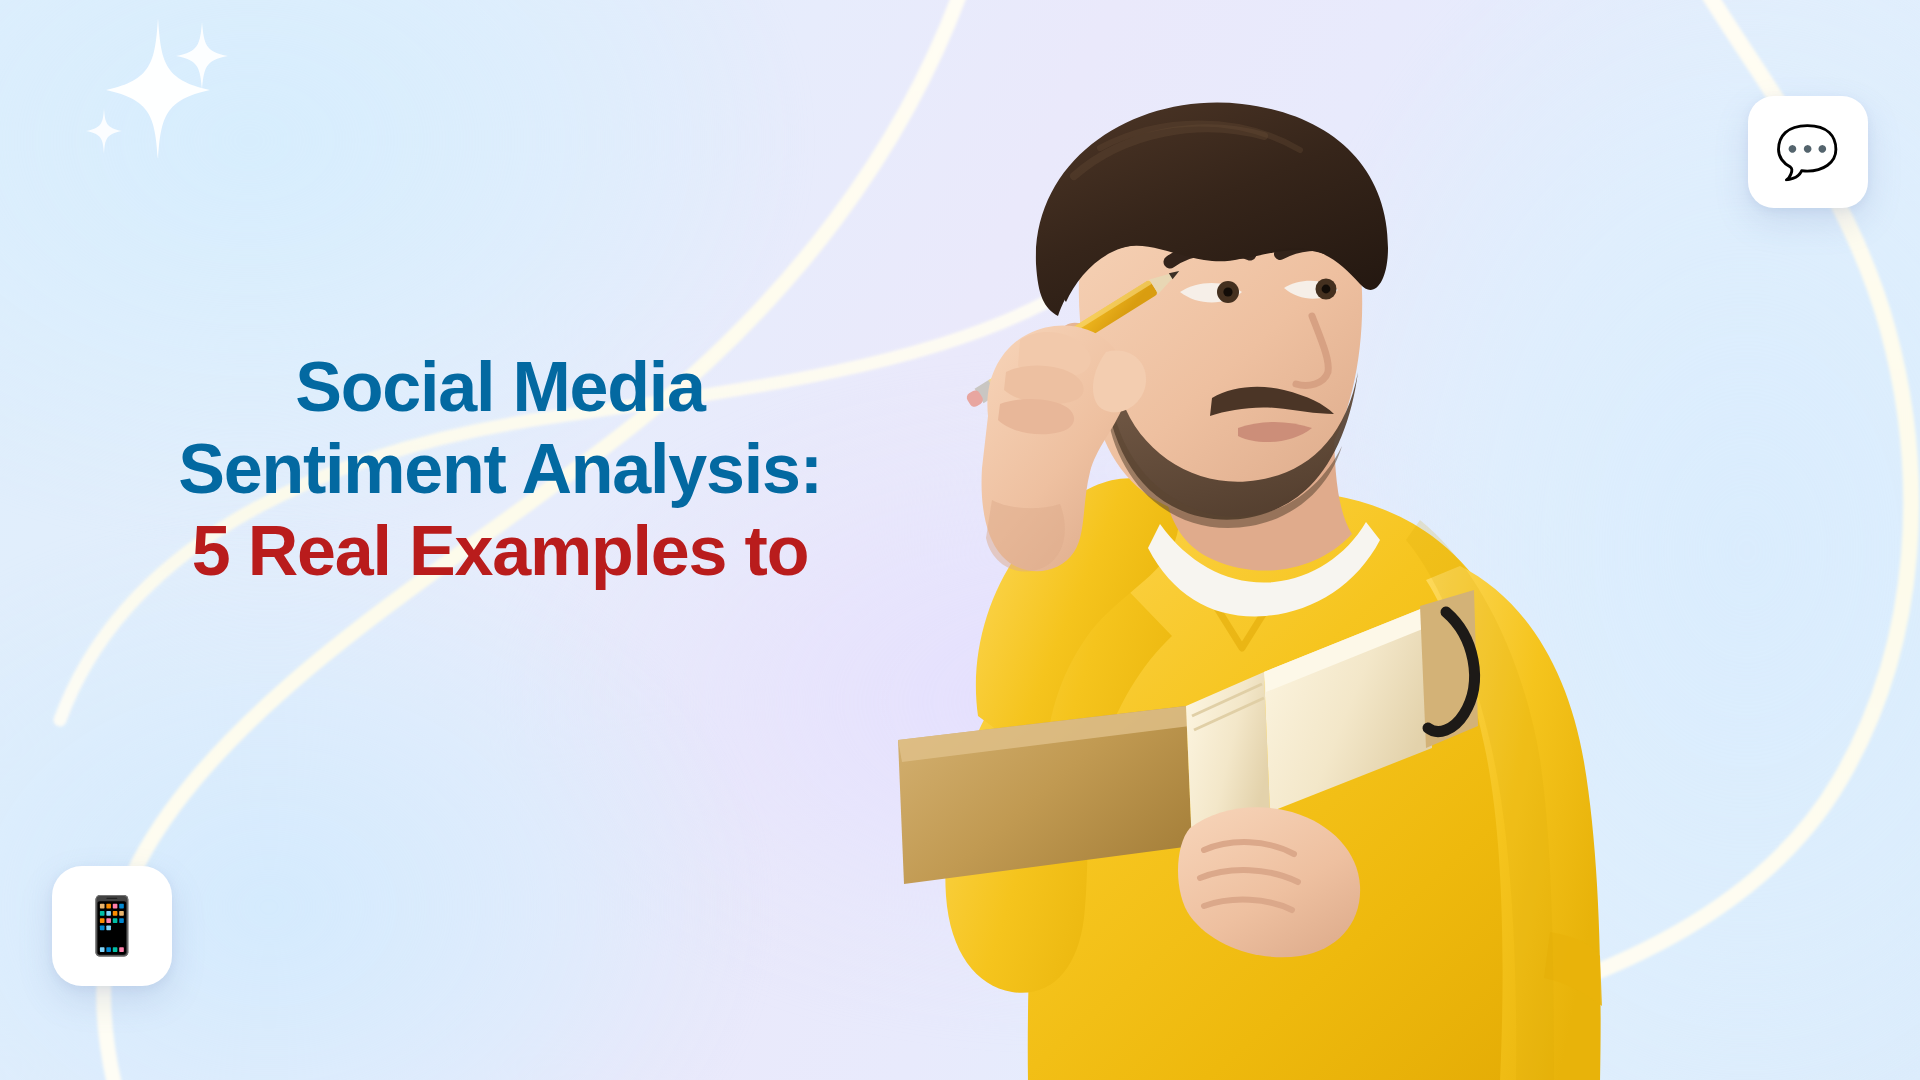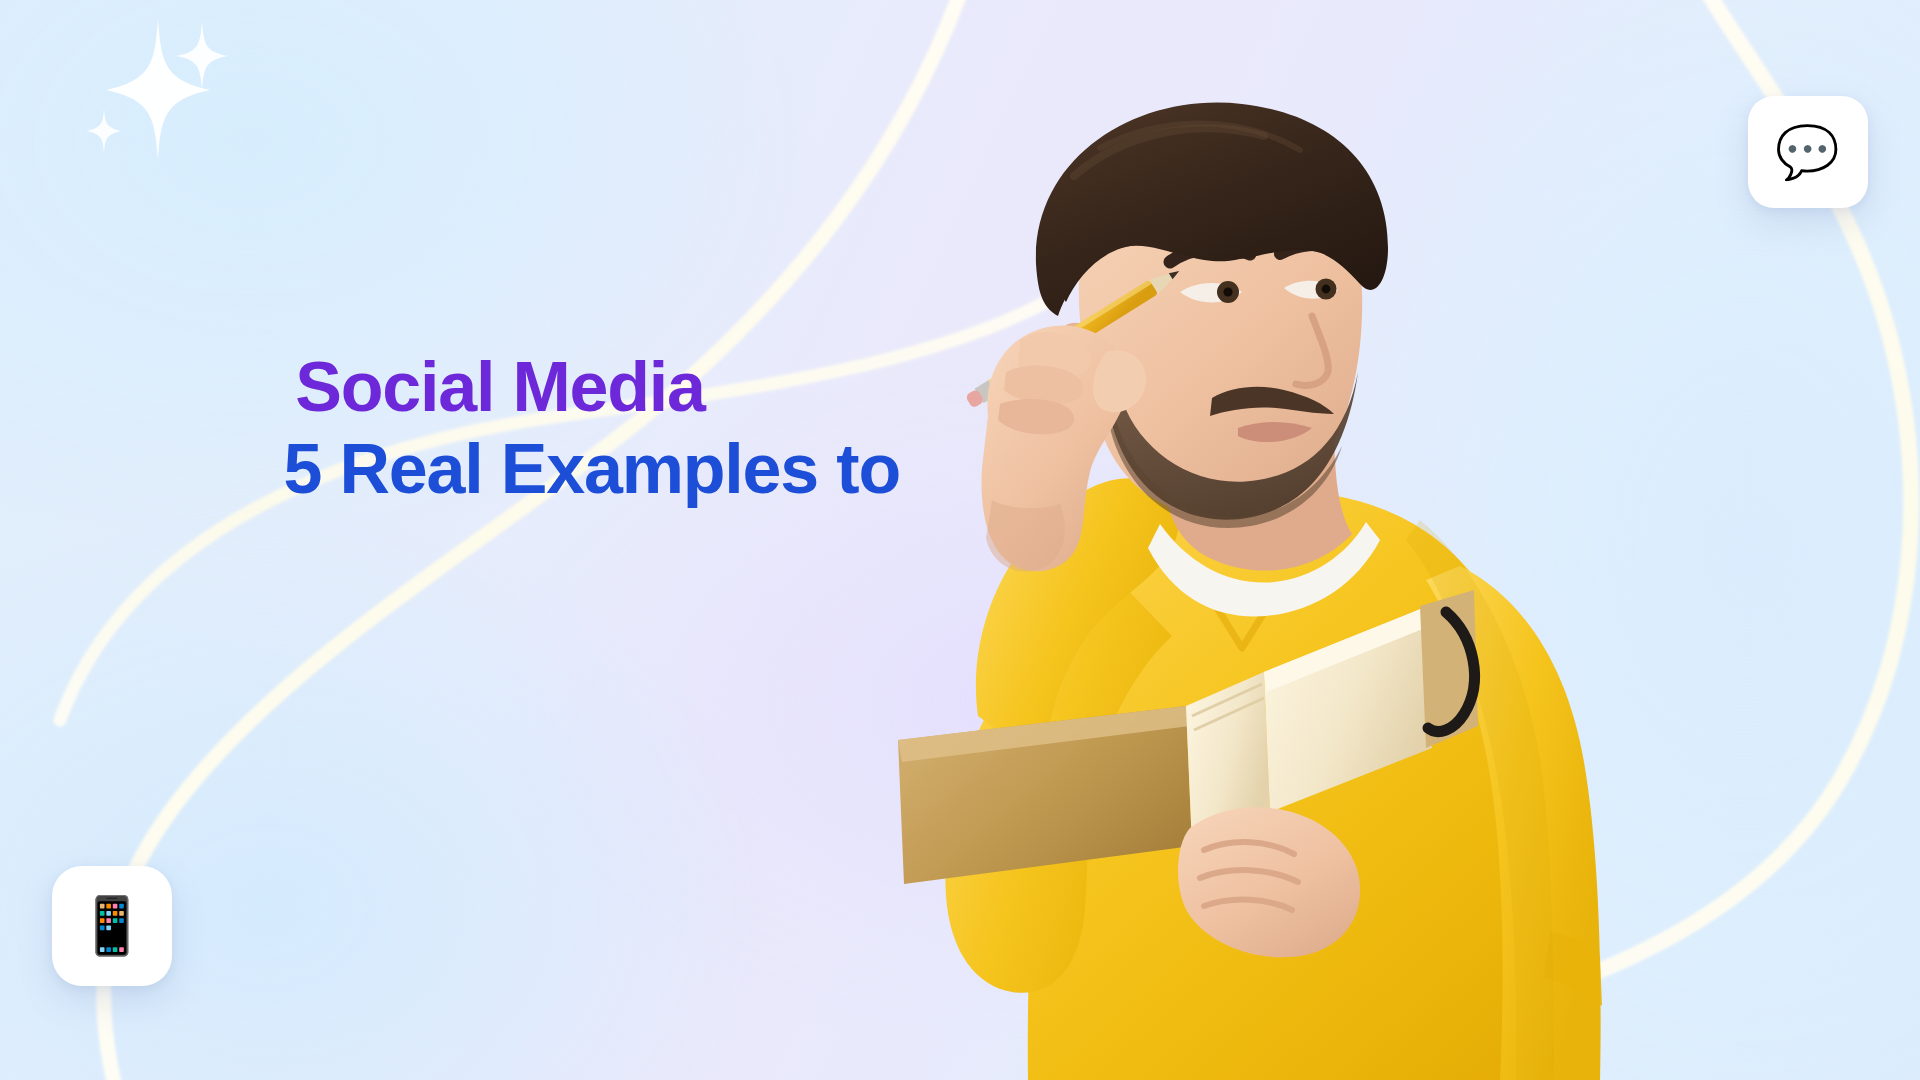--- a/index.html
+++ b/index.html
@@ -137,22 +137,22 @@
     top: 300px;
     width: 800px;
     text-align: center;
     font-weight: 800;
     font-size: 70px;
     line-height: 1.17;
     letter-spacing: -1.2px;
     z-index: 5;
   }
   .headline .ln { display: block; white-space: nowrap; }
-  .headline .accent { color: #6d28d9; }
-  .headline .plain  { color: #1d4ed8; text-align: right; }
+  .headline .accent { color: #0369a1; }
+  .headline .plain  { color: #b91c1c; }
 
   
   .subject {
     position: absolute;
     left: 860px;
     top: 0;
     width: 1060px;
     height: 1080px;
     z-index: 4;
     pointer-events: none;
@@ -214,20 +214,21 @@
   <div class="float-card chat">
     <span class="glyph">💬</span>
   </div>
 
   <div class="float-card phone">
     <span class="glyph">📱</span>
   </div>
 
   <h1 class="headline">
     <span class="ln accent">Social Media</span>
+    <span class="ln accent">Sentiment Analysis:</span>
     <span class="ln plain">5 Real Examples to</span>
   </h1>
 
   <svg class="subject" viewBox="0 0 1060 1080" role="img">
     <defs>
       <linearGradient id="sweaterG" x1="0.1" y1="0" x2="0.9" y2="1">
         <stop offset="0%" stop-color="#fcd34a"></stop>
         <stop offset="38%" stop-color="#f6c51f"></stop>
         <stop offset="72%" stop-color="#eeb90d"></stop>
         <stop offset="100%" stop-color="#e5ad06"></stop>

